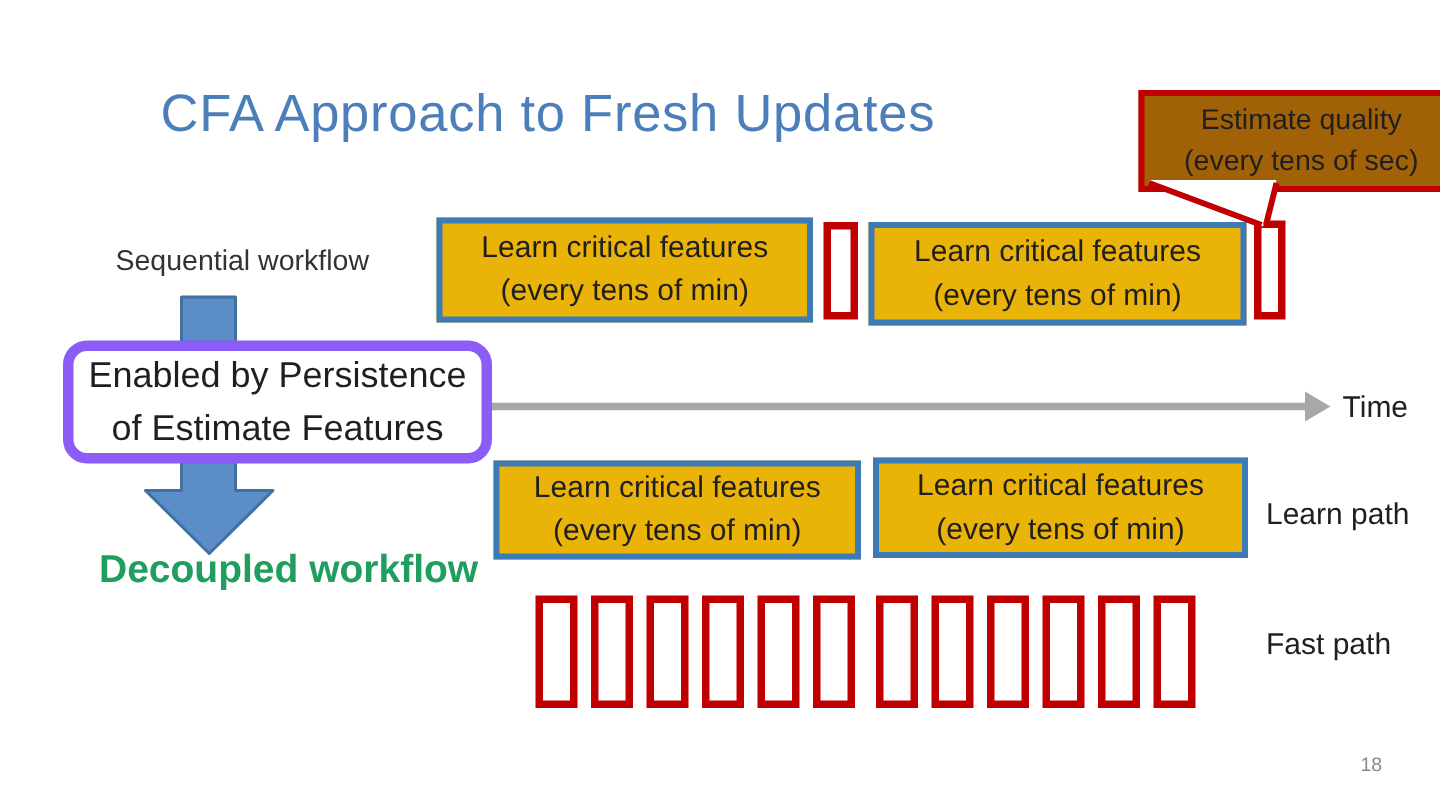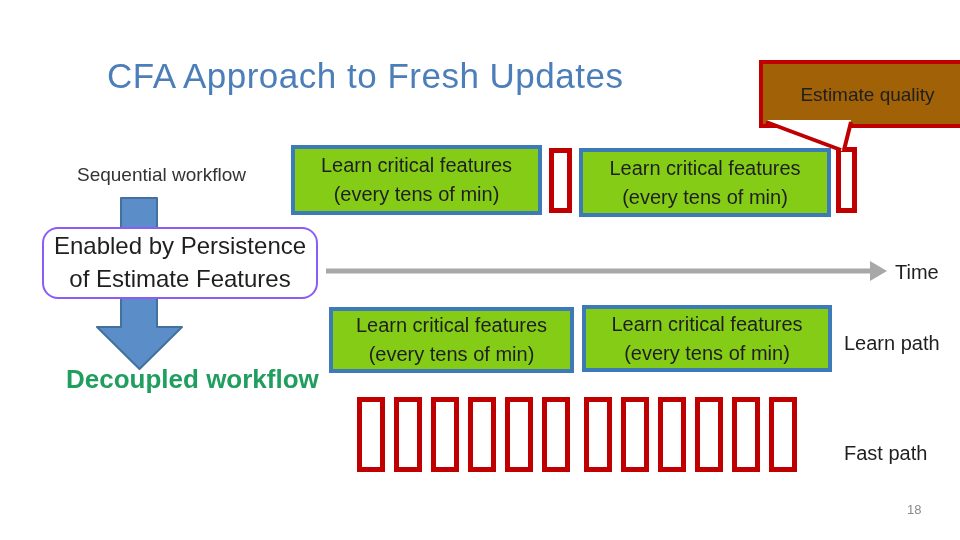--- a/index.html
+++ b/index.html
@@ -15,44 +15,44 @@
   
   .callout{
     left:720px;top:60px;width:209px;height:60px;
     border:4px solid #c00000;background:#a16207;
     display:flex;flex-direction:column;align-items:center;justify-content:center;
     font-size:19px;line-height:27px;text-align:center;z-index:3;
   }
   .callout-tail{left:715px;top:118px;z-index:4;}
   
   .bluebox{
-    border:4px solid #3d7ab8;background:#84cc16;
+    border:4px solid #3d7ab8;background:#eab308;
     display:flex;flex-direction:column;align-items:center;justify-content:center;
     font-size:20px;line-height:29px;text-align:center;white-space:nowrap;
   }
   .bb-top1{left:252px;top:145px;width:243px;height:62px;}
   .bb-top2{left:540px;top:148px;width:244px;height:61px;}
   .bb-bot1{left:290px;top:307px;width:237px;height:58px;}
   .bb-bot2{left:543px;top:305px;width:242px;height:59px;}
   
   .redrect{border:5px solid #c00000;background:#fff;}
   .rr-a{left:510px;top:148px;width:13px;height:55px;}
   .rr-b{left:797px;top:147px;width:11px;height:56px;}
   
   .seq-label{left:38px;top:164px;font-size:19px;color:#333;white-space:nowrap;}
   .dec-label{left:27px;top:364px;font-size:26px;font-weight:bold;color:#1f9e5e;white-space:nowrap;}
   .time-label{left:856px;top:261px;font-size:20px;}
   .slow-label{left:805px;top:332px;font-size:20px;}
-  .fast-label{left:805px;top:442px;font-size:20px;}
+  .fast-label{left:805px;top:419px;font-size:20px;}
   .page-num{left:868px;top:502px;font-size:13px;color:#8a8a8a;}
   
   .greenbox{
     left:3px;top:227px;width:272px;height:68px;
-    border:2px solid #8b5cf6;border-radius:16px;background:#fff;z-index:2;
-    display:flex;flex-direction:column;align-items:center;justify-content:flex-start;
+    border:7px solid #8b5cf6;border-radius:16px;background:#fff;z-index:2;
+    display:flex;flex-direction:column;align-items:center;justify-content:space-between;
     font-size:24px;line-height:33px;text-align:center;white-space:nowrap;
   }
   .down-arrow{left:50px;top:190px;z-index:1;}
   .time-arrow{left:285px;top:258px;}
   
   .ticks{left:318px;top:397px;display:flex;gap:9px;}
   .tick{width:18px;height:65px;border:5px solid #c00000;background:#fff;}
 </style>
 </head>
 <body>
@@ -62,20 +62,21 @@
   <div class="abs title">CFA Approach to Fresh Updates</div>
 
   <svg class="abs down-arrow" width="110" height="190" viewBox="0 0 110 190">
     <polygon points="32,8 68,8 68,137 93,137 50.5,179 8,137 32,137" fill="#5b8dc8" stroke="#41719c" stroke-width="2" stroke-linejoin="round"></polygon>
   </svg>
 
   <div class="abs seq-label">Sequential workflow</div>
 
   <div class="abs callout">
     <span>Estimate quality</span>
+    <span>(every tens of sec)</span>
   </div>
   <svg class="abs callout-tail" width="110" height="40" viewBox="0 0 110 40">
     <polygon points="12,2 97,2 88,33" fill="#ffffff" stroke="none"></polygon>
     <path d="M12,4 L87,32" stroke="#c00000" stroke-width="4" fill="none"></path>
     <path d="M97,4 L90,32" stroke="#c00000" stroke-width="4" fill="none"></path>
   </svg>
 
   <div class="abs bluebox bb-top1">
     <span>Learn critical features</span>
     <span>(every tens of min)</span>

